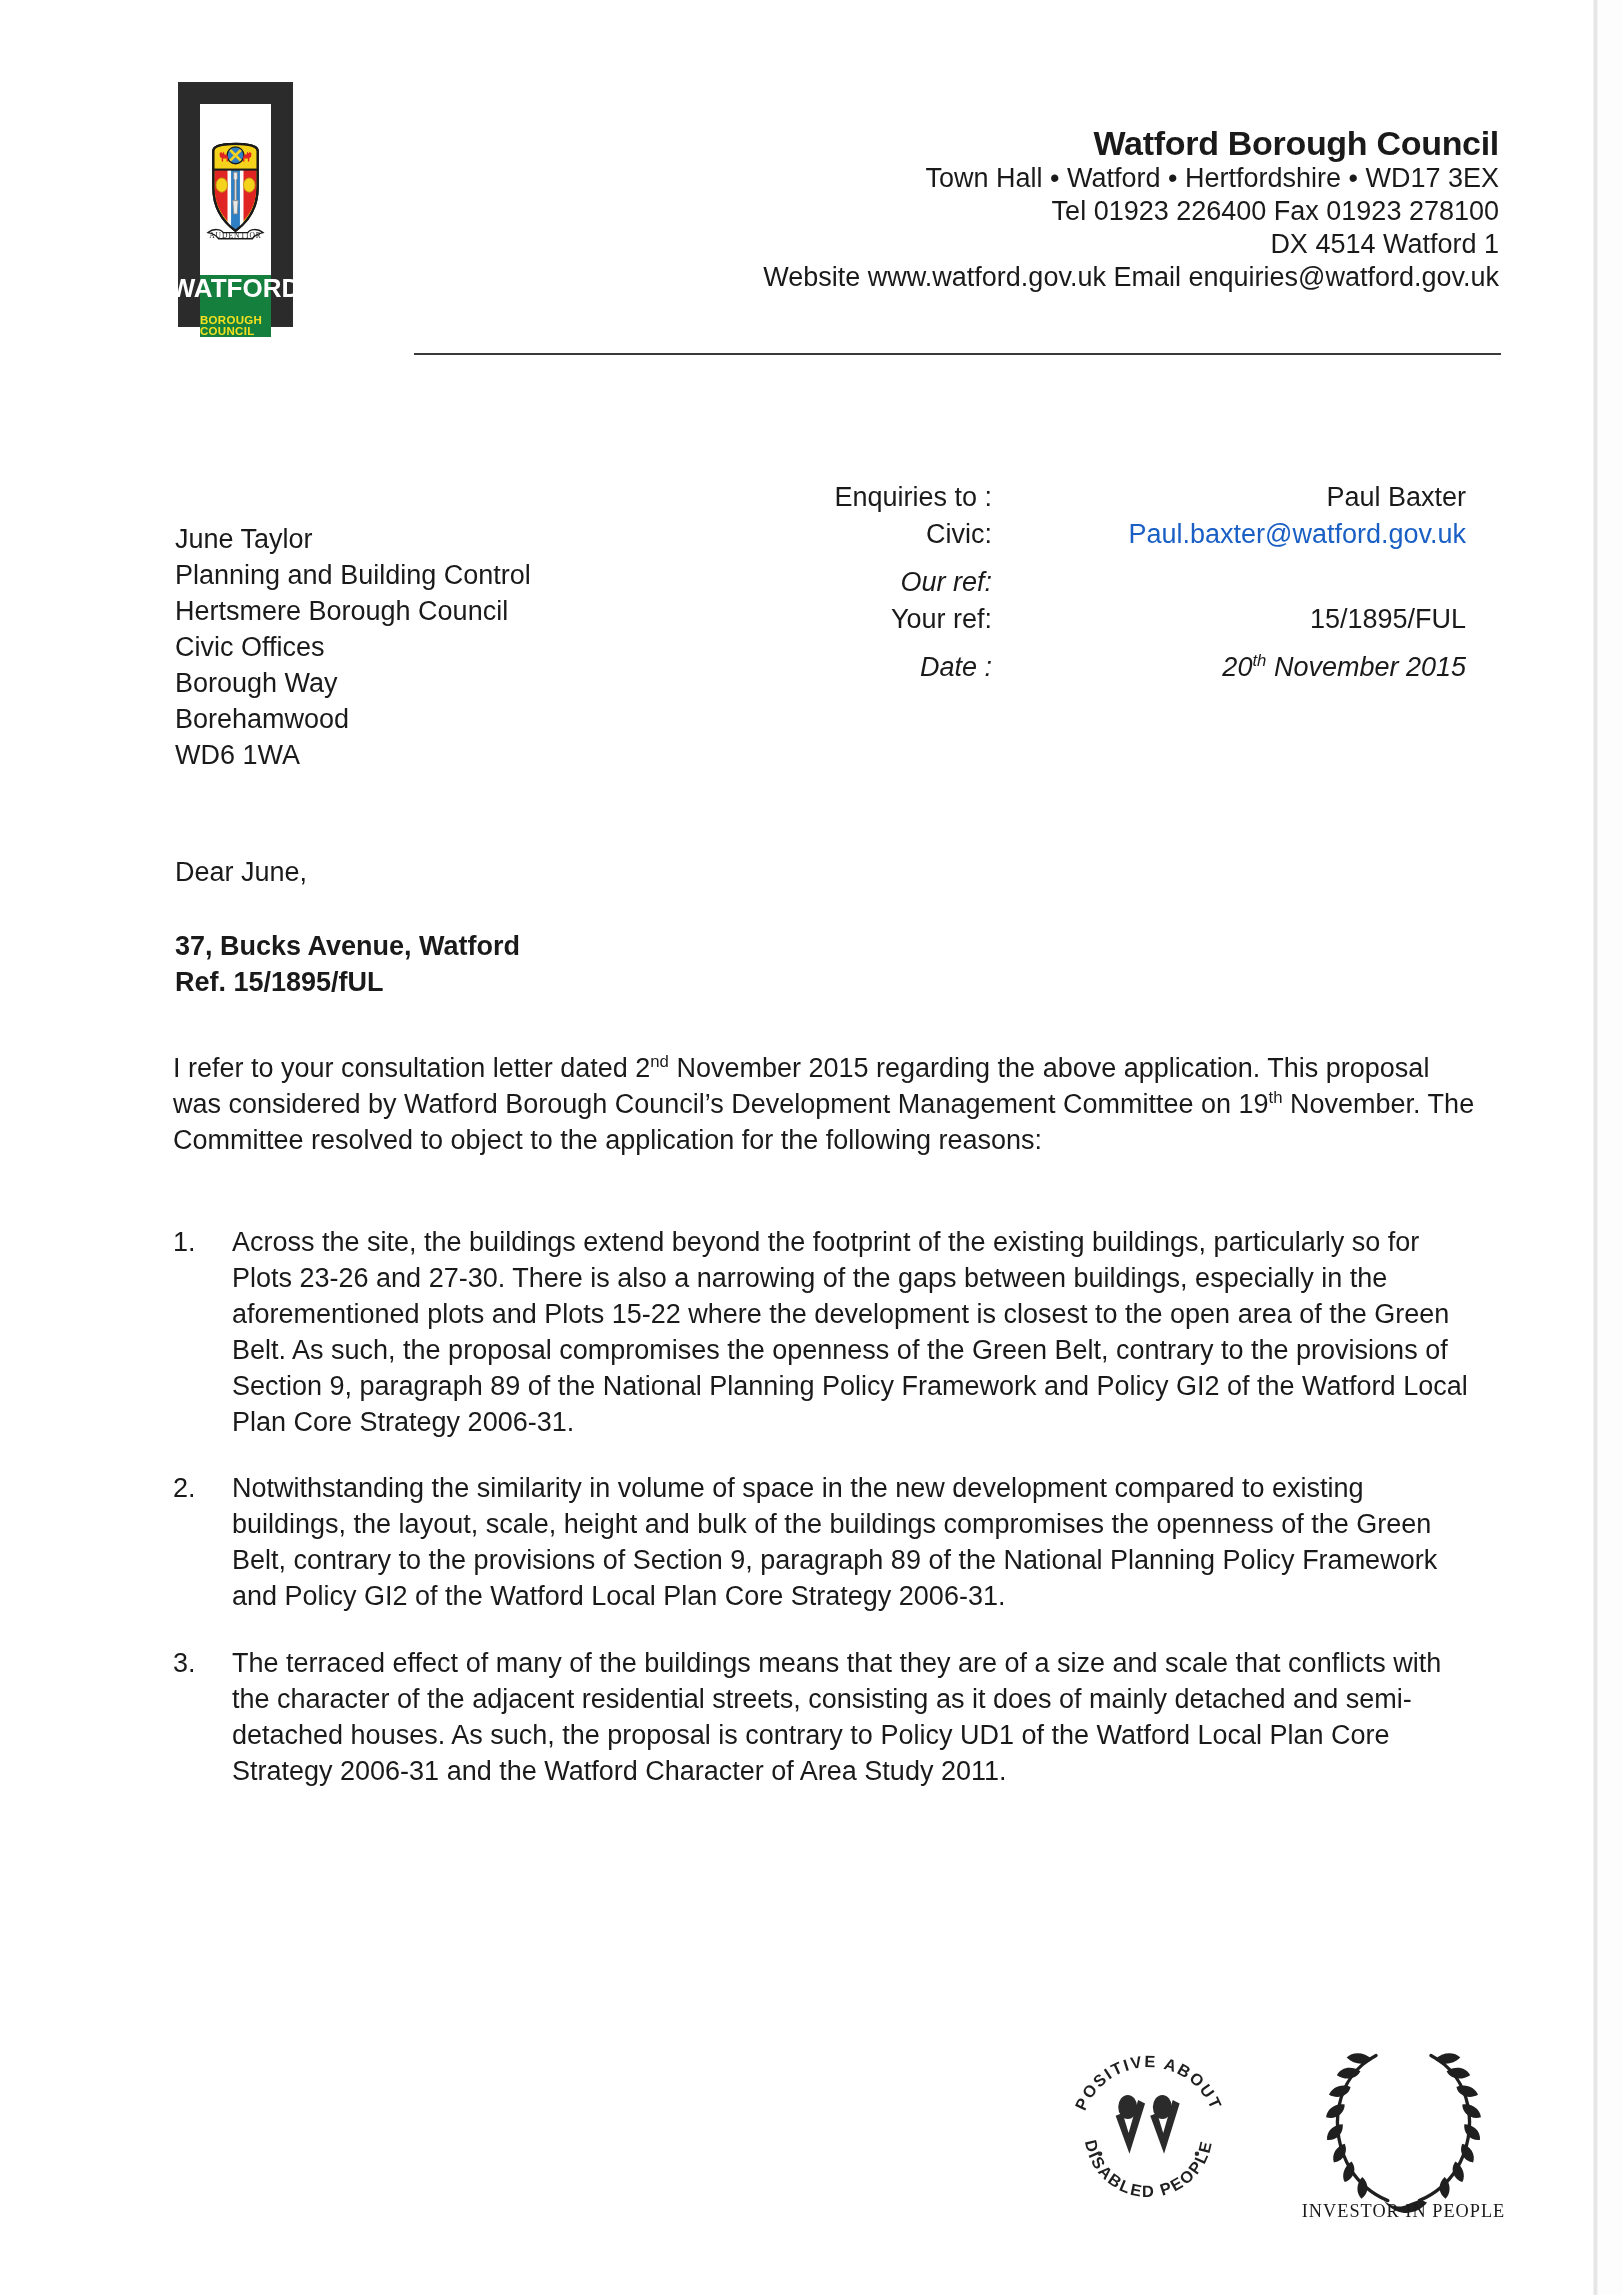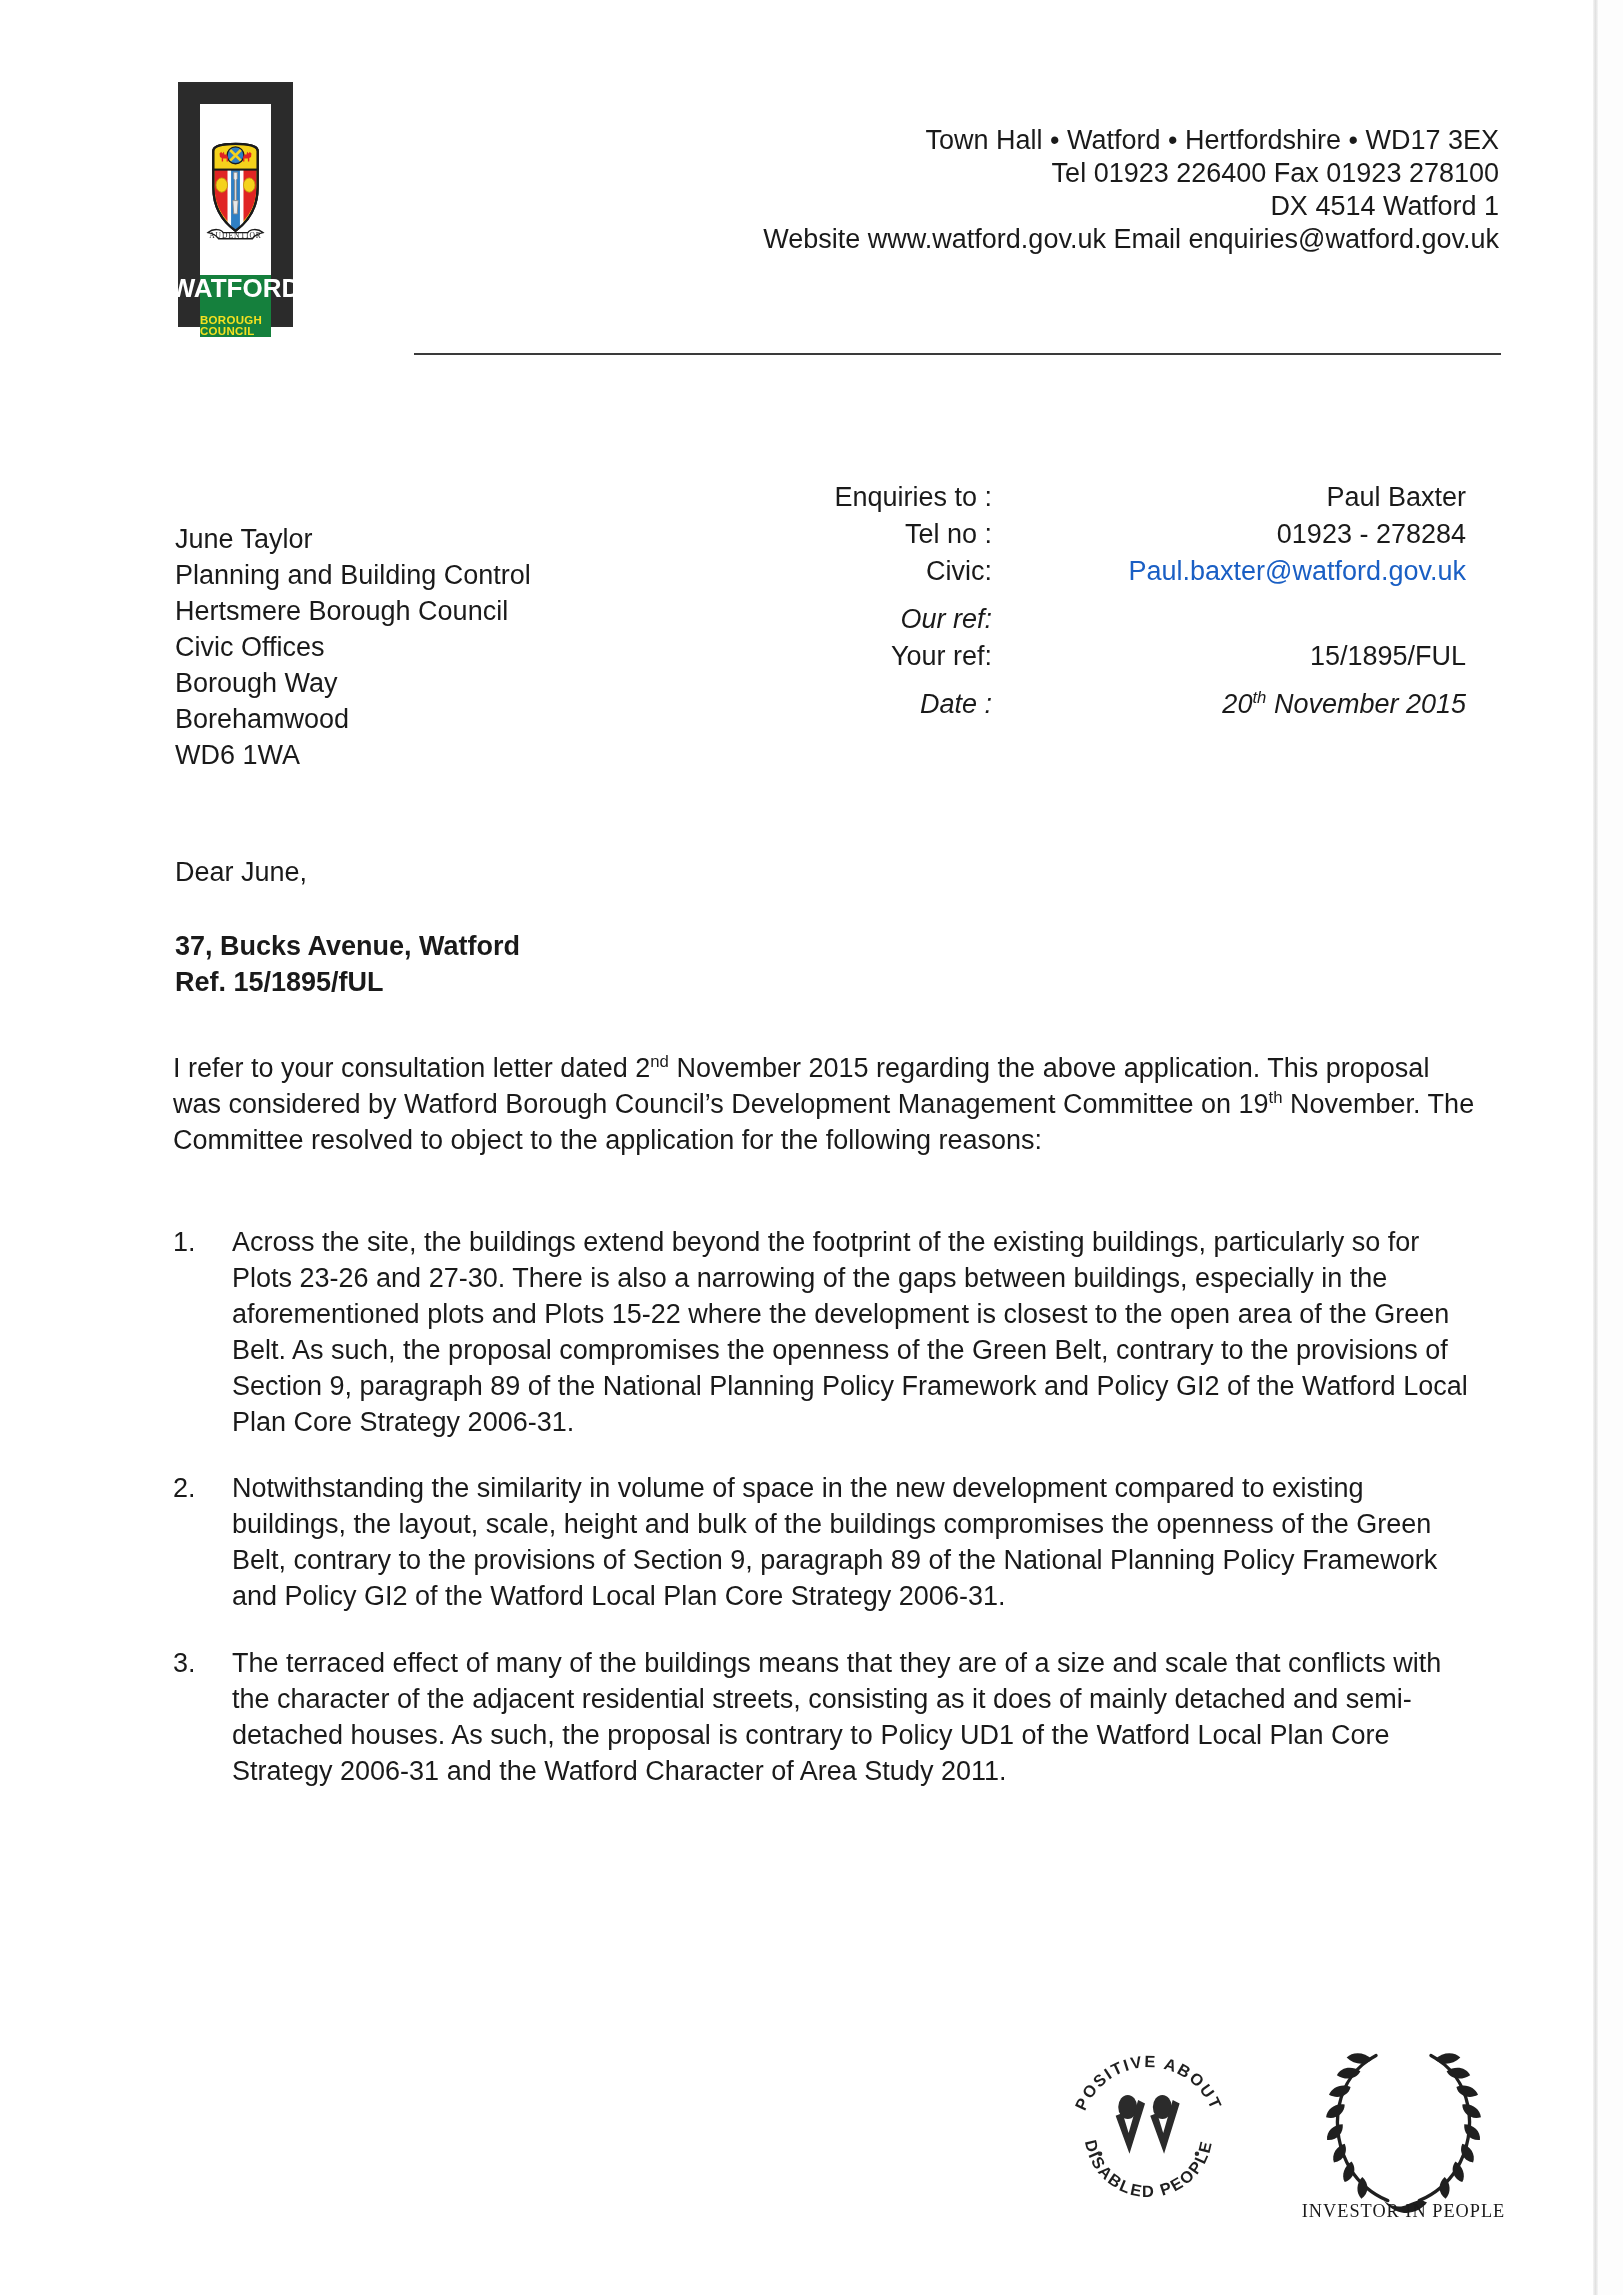--- a/index.html
+++ b/index.html
@@ -273,20 +273,21 @@
         <text x="80" y="234" text-anchor="middle" font-family="Liberation Serif, serif" font-size="17" letter-spacing="2.2" fill="#1a1a1a">AUDENTIOR</text>
       </svg>
     </div>
     <div class="logo-wordmark">
       <div class="logo-word-main">WATFORD</div>
       <div class="logo-word-sub">BOROUGH COUNCIL</div>
     </div>
   </div>
 
   <div class="letterhead">
+    <div class="lh-title">Watford Borough Council</div>
     <div class="lh-line">Town Hall • Watford • Hertfordshire • WD17 3EX</div>
     <div class="lh-line">Tel 01923 226400    Fax 01923 278100</div>
     <div class="lh-line">DX 4514 Watford 1</div>
     <div class="lh-line">Website www.watford.gov.uk   Email enquiries@watford.gov.uk</div>
   </div>
   <div class="header-rule"></div>
 
   <div class="recipient">
     <div>June Taylor</div>
     <div>Planning and Building Control</div>
@@ -297,24 +298,20 @@
     <div>WD6 1WA</div>
   </div>
 
   <div class="refblock">
 
     <div class="ref-row">
       <div class="ref-label">Enquiries to :</div>
       <div class="ref-value">Paul Baxter</div>
     </div>
 
-    <div class="ref-row">
-      <div class="ref-label">Tel no :</div>
-      <div class="ref-value">01923 - 278284</div>
-    </div>
 
     <div class="ref-row">
       <div class="ref-label">Civic:</div>
       <div class="ref-value">
         <span class="maillink">Paul.baxter@watford.gov.uk</span>
       </div>
     </div>
 
     <div class="ref-row gap-before">
       <div class="ref-label">Our ref:</div>

